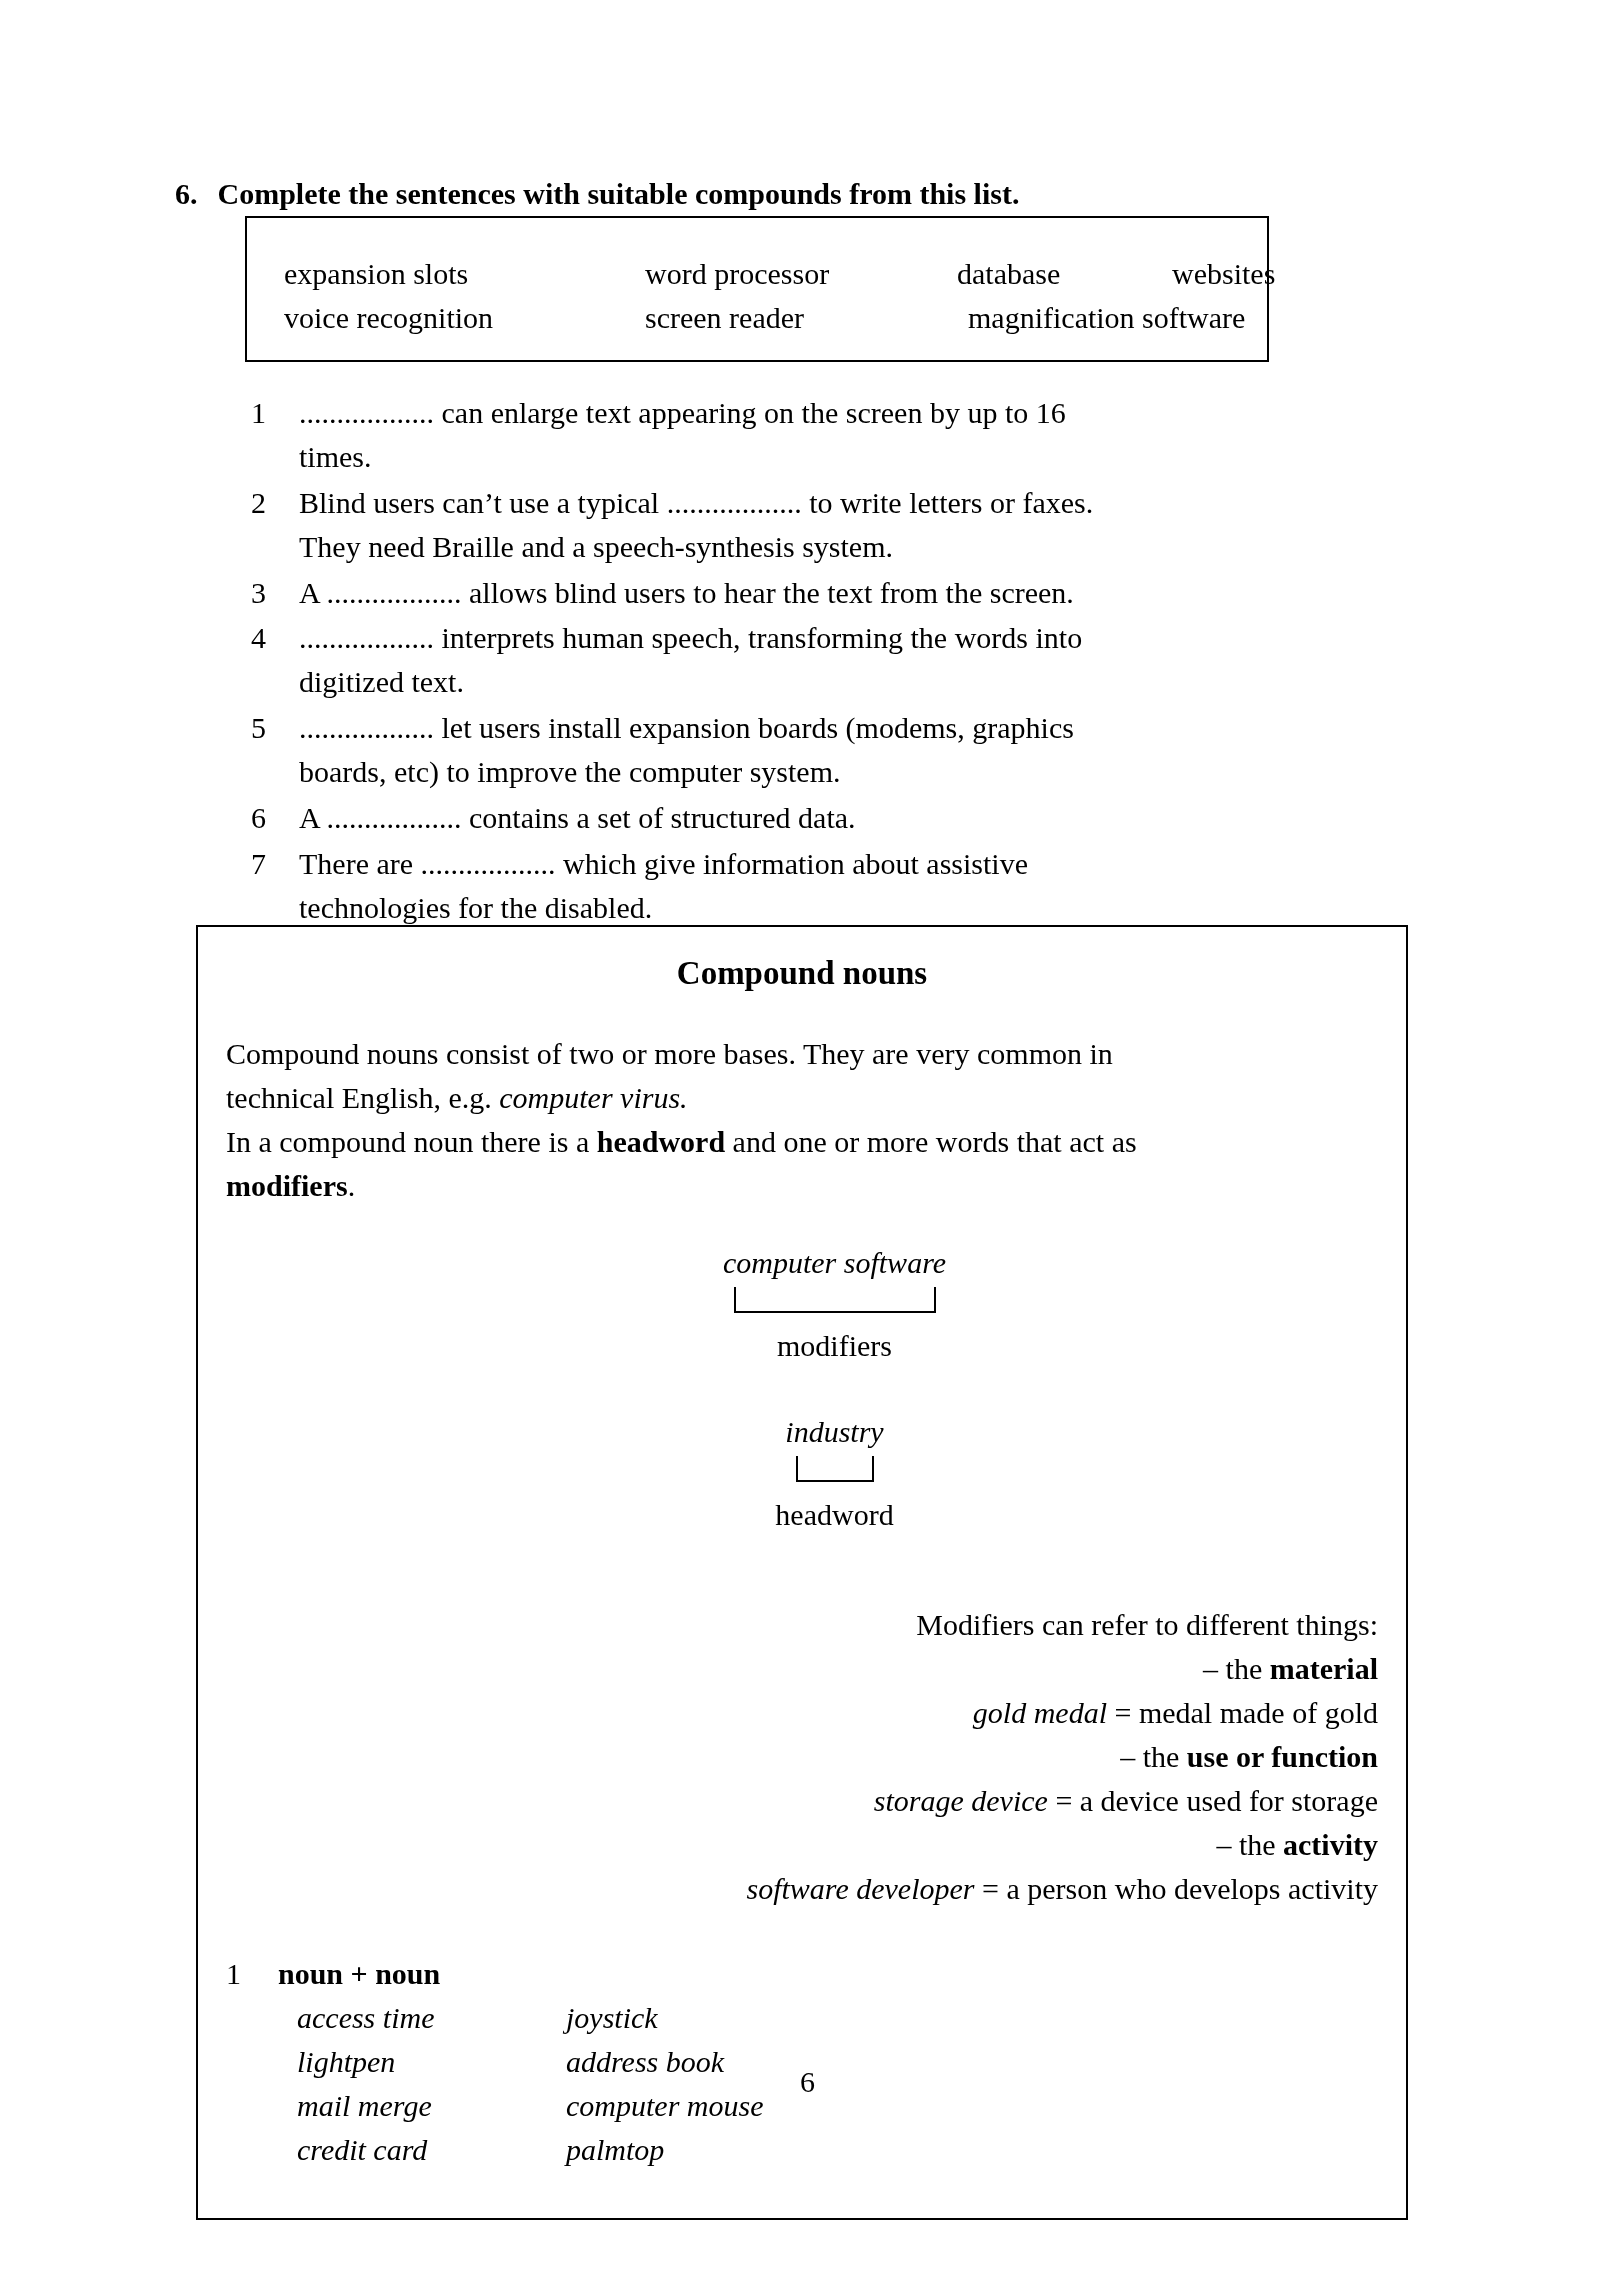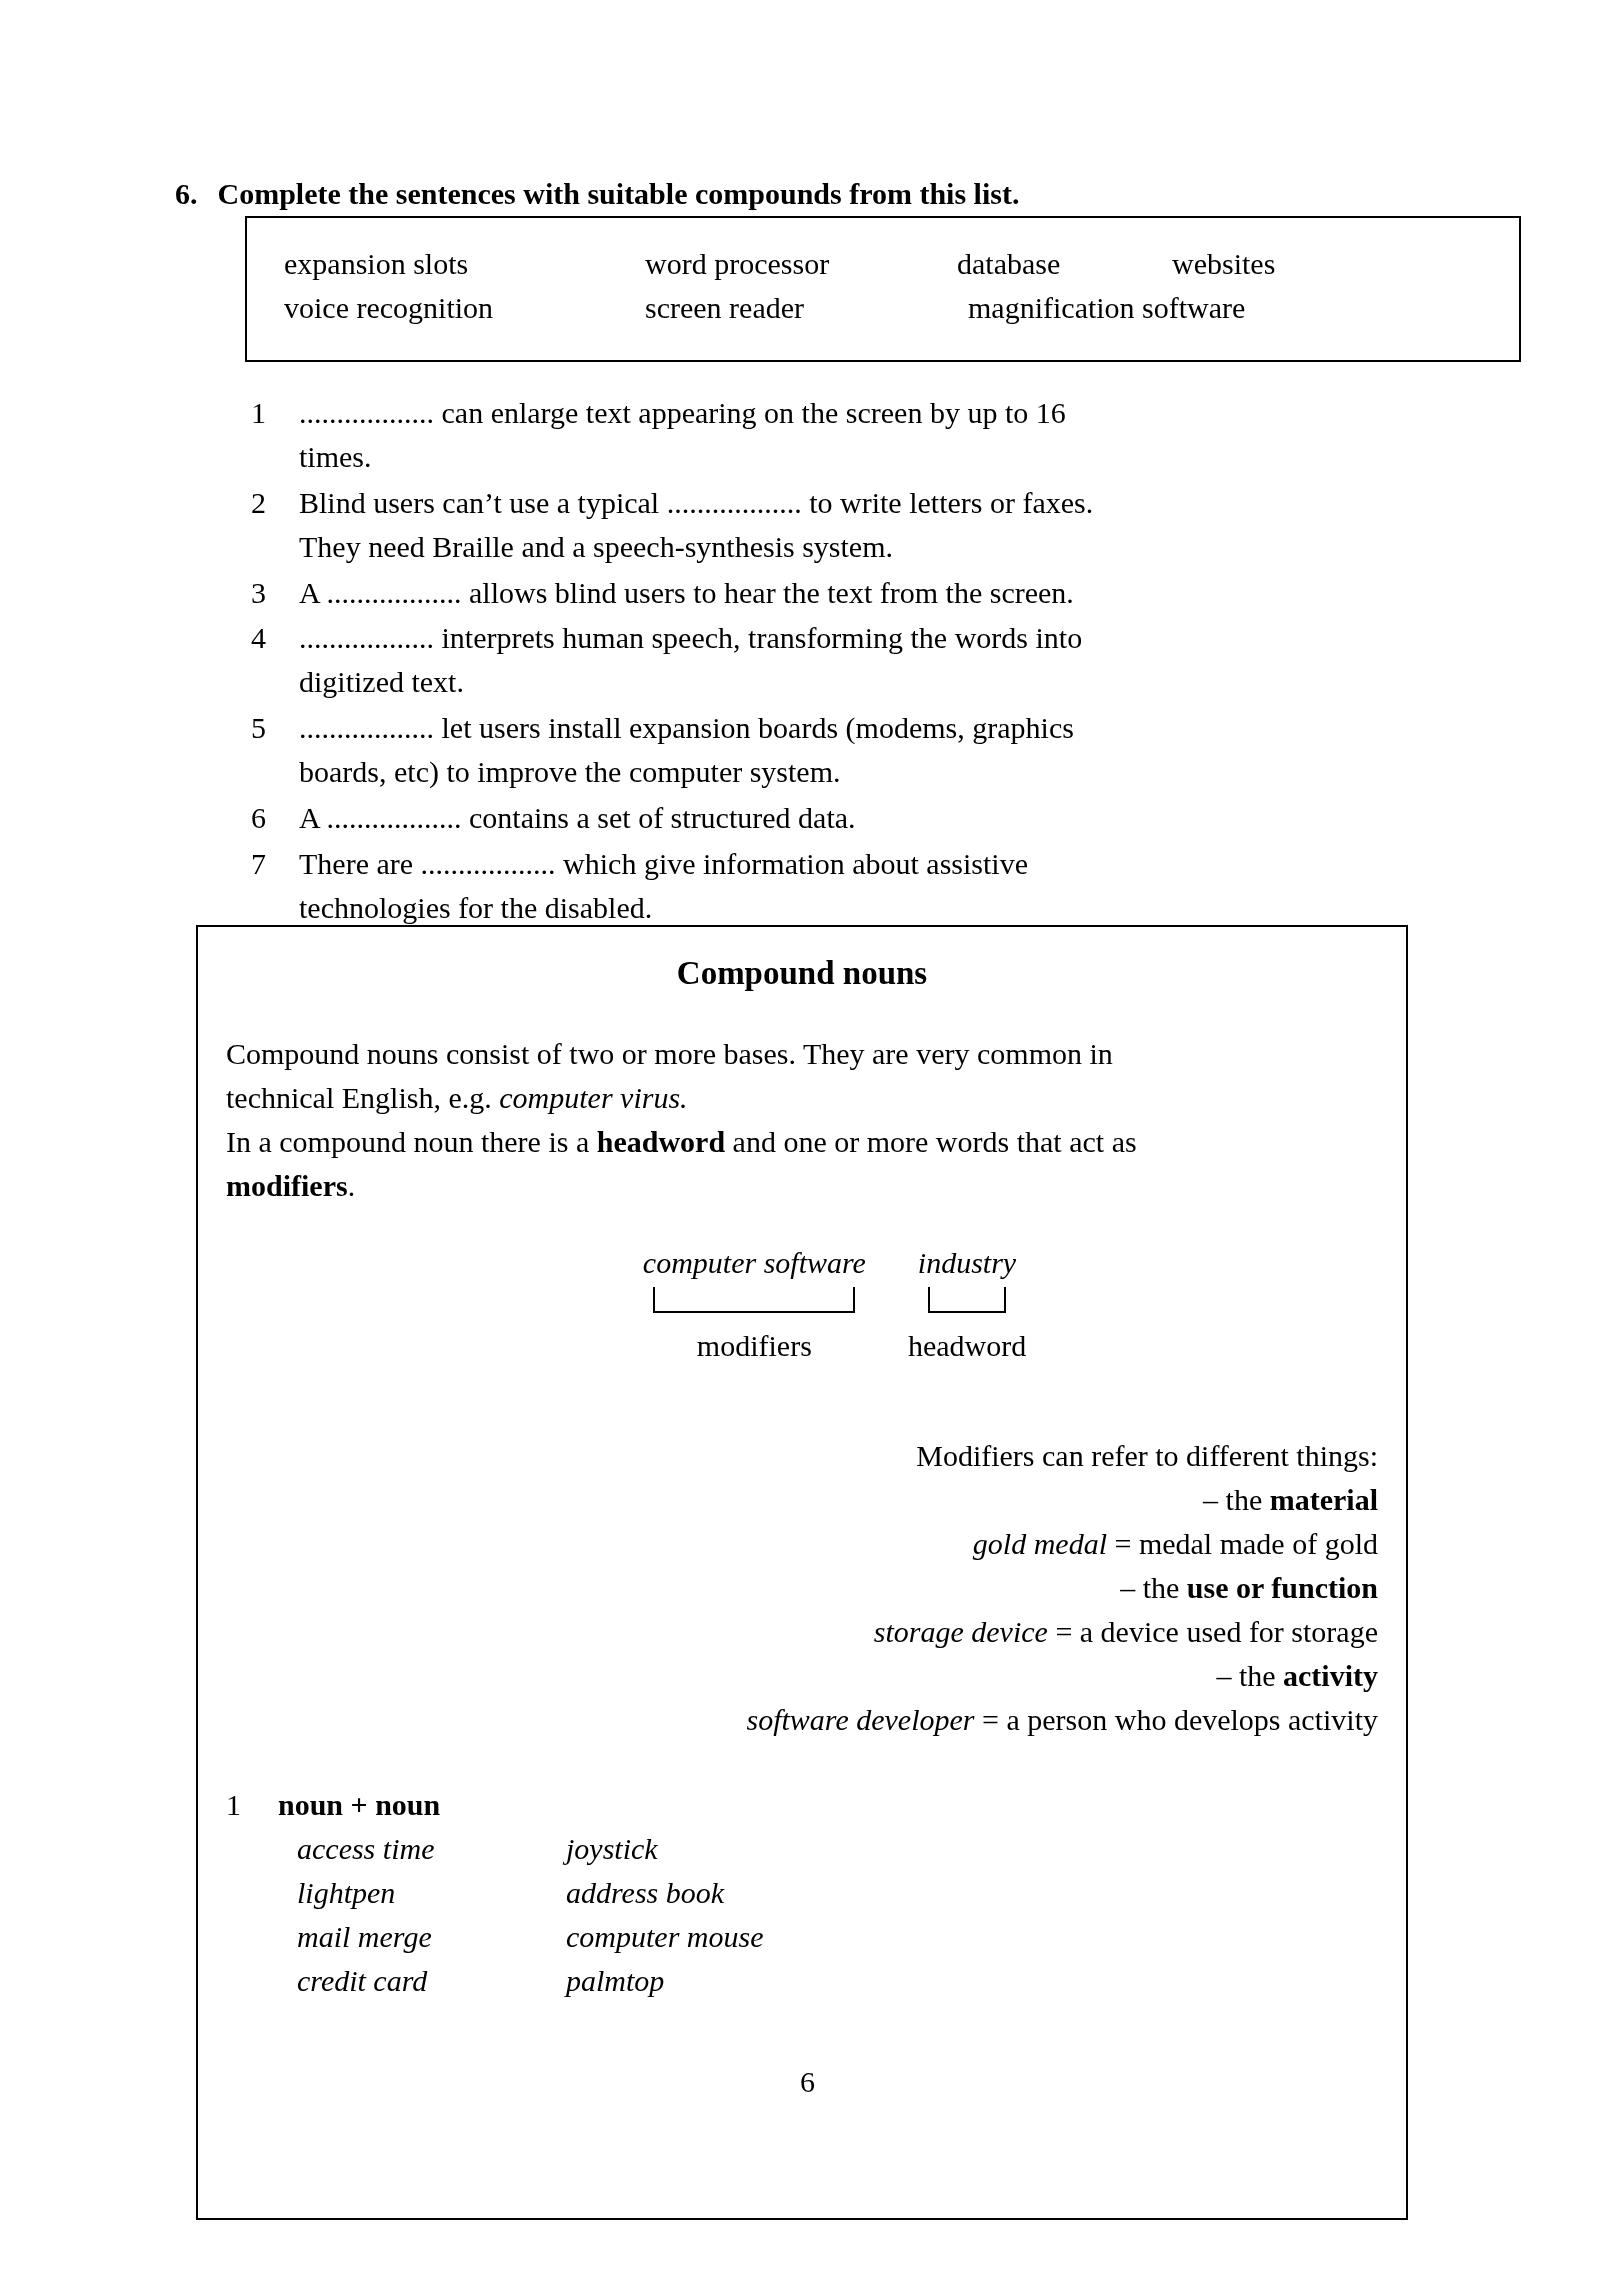--- a/index.html
+++ b/index.html
@@ -18,23 +18,23 @@
   
   .heading{
     position:absolute;left:175px;top:172px;
     display:flex;gap:20px;
     font-weight:bold;font-size:30px;
   }
 
   
   .word-bank{
     position:absolute;left:245px;top:216px;
-    width:1276px;height:146px;
+    width:1024px;height:146px;
     border:2.8px solid #000;box-sizing:border-box;
-    padding:24px 0 0 37px;
+    padding:34px 0 0 37px;
   }
   .wb-grid{display:grid;grid-template-columns:361px 312px 215px auto;line-height:44px;}
   .wb-mag{grid-column:3 / -1;padding-left:11px;}
 
   
   .ex-list{position:absolute;left:251px;top:391px;width:1098px;}
   .li{display:flex;margin-bottom:1.8px;}
   .li .num{width:48px;flex:0 0 48px;}
   .li .t{flex:1;}
 
@@ -42,21 +42,21 @@
   .panel{
     position:absolute;left:196px;top:925px;
     width:1212px;height:1295px;
     border:2.8px solid #000;box-sizing:border-box;
     padding:24px 28px 0 28px;overflow:hidden;
   }
   .panel-title{text-align:center;font-weight:bold;font-size:33px;line-height:44px;margin:0;}
   .panel-intro{margin:37px 0 0 0;}
 
   
-  .diagram{margin-top:33px;margin-left:65px;display:flex;justify-content:center;gap:42px;}
+  .diagram{margin-top:33px;margin-left:65px;display:flex;justify-content:center;gap:42px;flex-direction:column;}
   .dgroup{display:flex;flex-direction:column;align-items:center;}
   .dword{font-style:italic;}
   .bracket{
     height:24px;margin-top:1.8px;
     border-left:2.8px solid #000;border-right:2.8px solid #000;border-bottom:2.8px solid #000;
   }
   .b1{width:198px;}
   .b2{width:74px;}
   .dlabel{margin-top:11px;}
 

